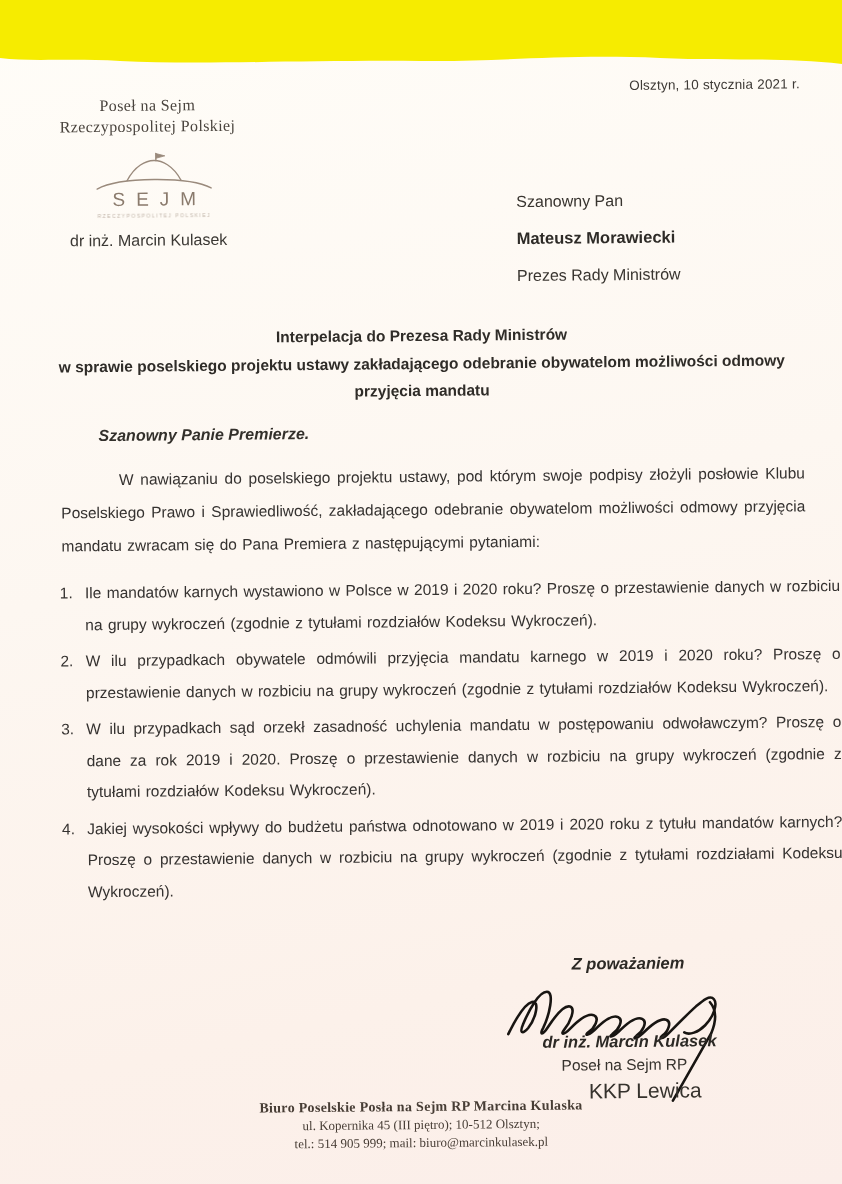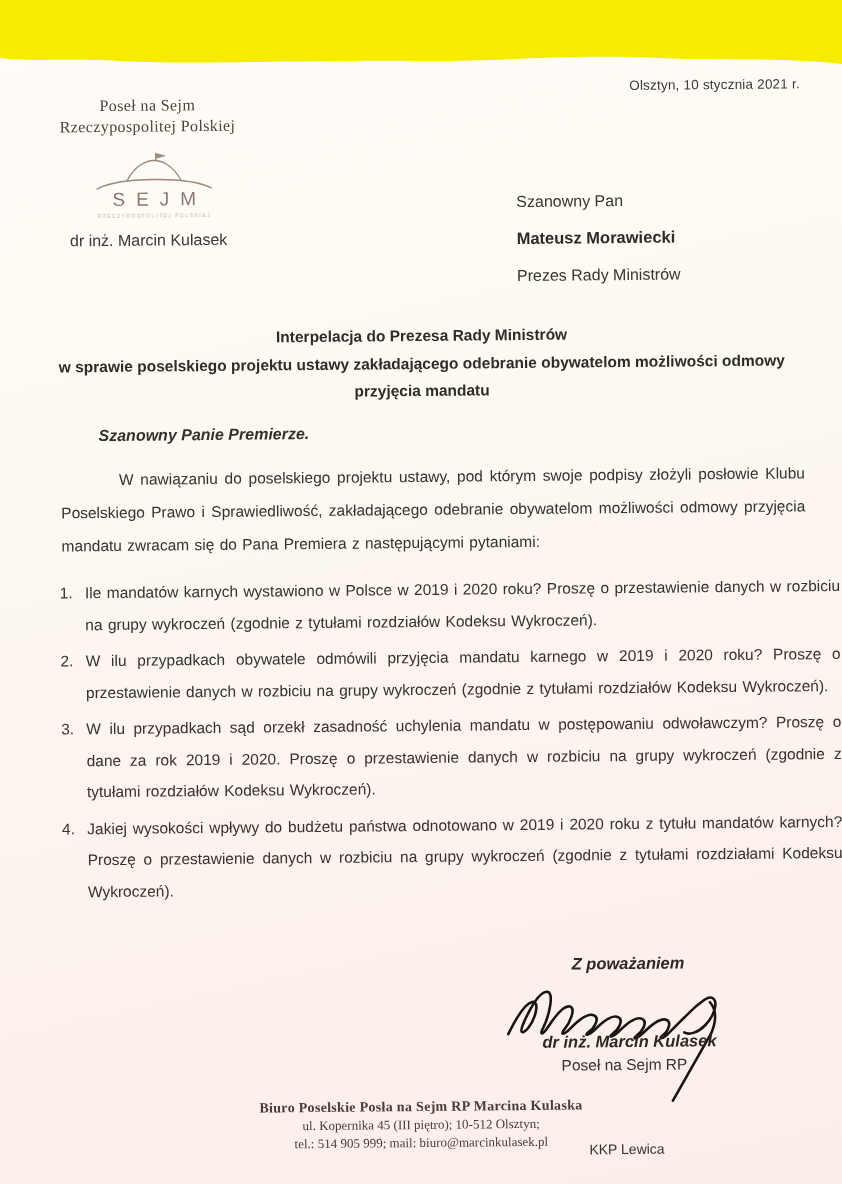--- a/index.html
+++ b/index.html
@@ -76,21 +76,21 @@
   .valediction {
     position: absolute; top: 956px; left: 568px;
     font-weight: 700; font-style: italic; font-size: 16.5px; color: #2c2925;
   }
   .signature-svg { position: absolute; top: 977px; left: 494px; }
   .sig-name {
     position: absolute; top: 1034px; left: 538px;
     font-weight: 700; font-style: italic; font-size: 16.5px; color: #2c2925;
   }
   .sig-role1 { position: absolute; top: 1058px; left: 557px; font-size: 15.5px; color: #36322d; }
-  .sig-role2 { position: absolute; top: 1143px; left: 584px; font-size: 14px; color: #36322d; }
+  .sig-role2 { position: absolute; top: 1081px; left: 584px; font-size: 21px; color: #36322d; }
   .footer {
     position: absolute; top: 1097px; left: 0; width: 832px;
     text-align: center;
     font-family: "Liberation Serif", "DejaVu Serif", serif;
     color: #473d35;
   }
   .footer-line1 { font-weight: 700; font-size: 14px; letter-spacing: 0.3px; line-height: 19px; }
   .footer-line2, .footer-line3 { font-size: 13px; line-height: 18px; }
 </style>
 </head>

